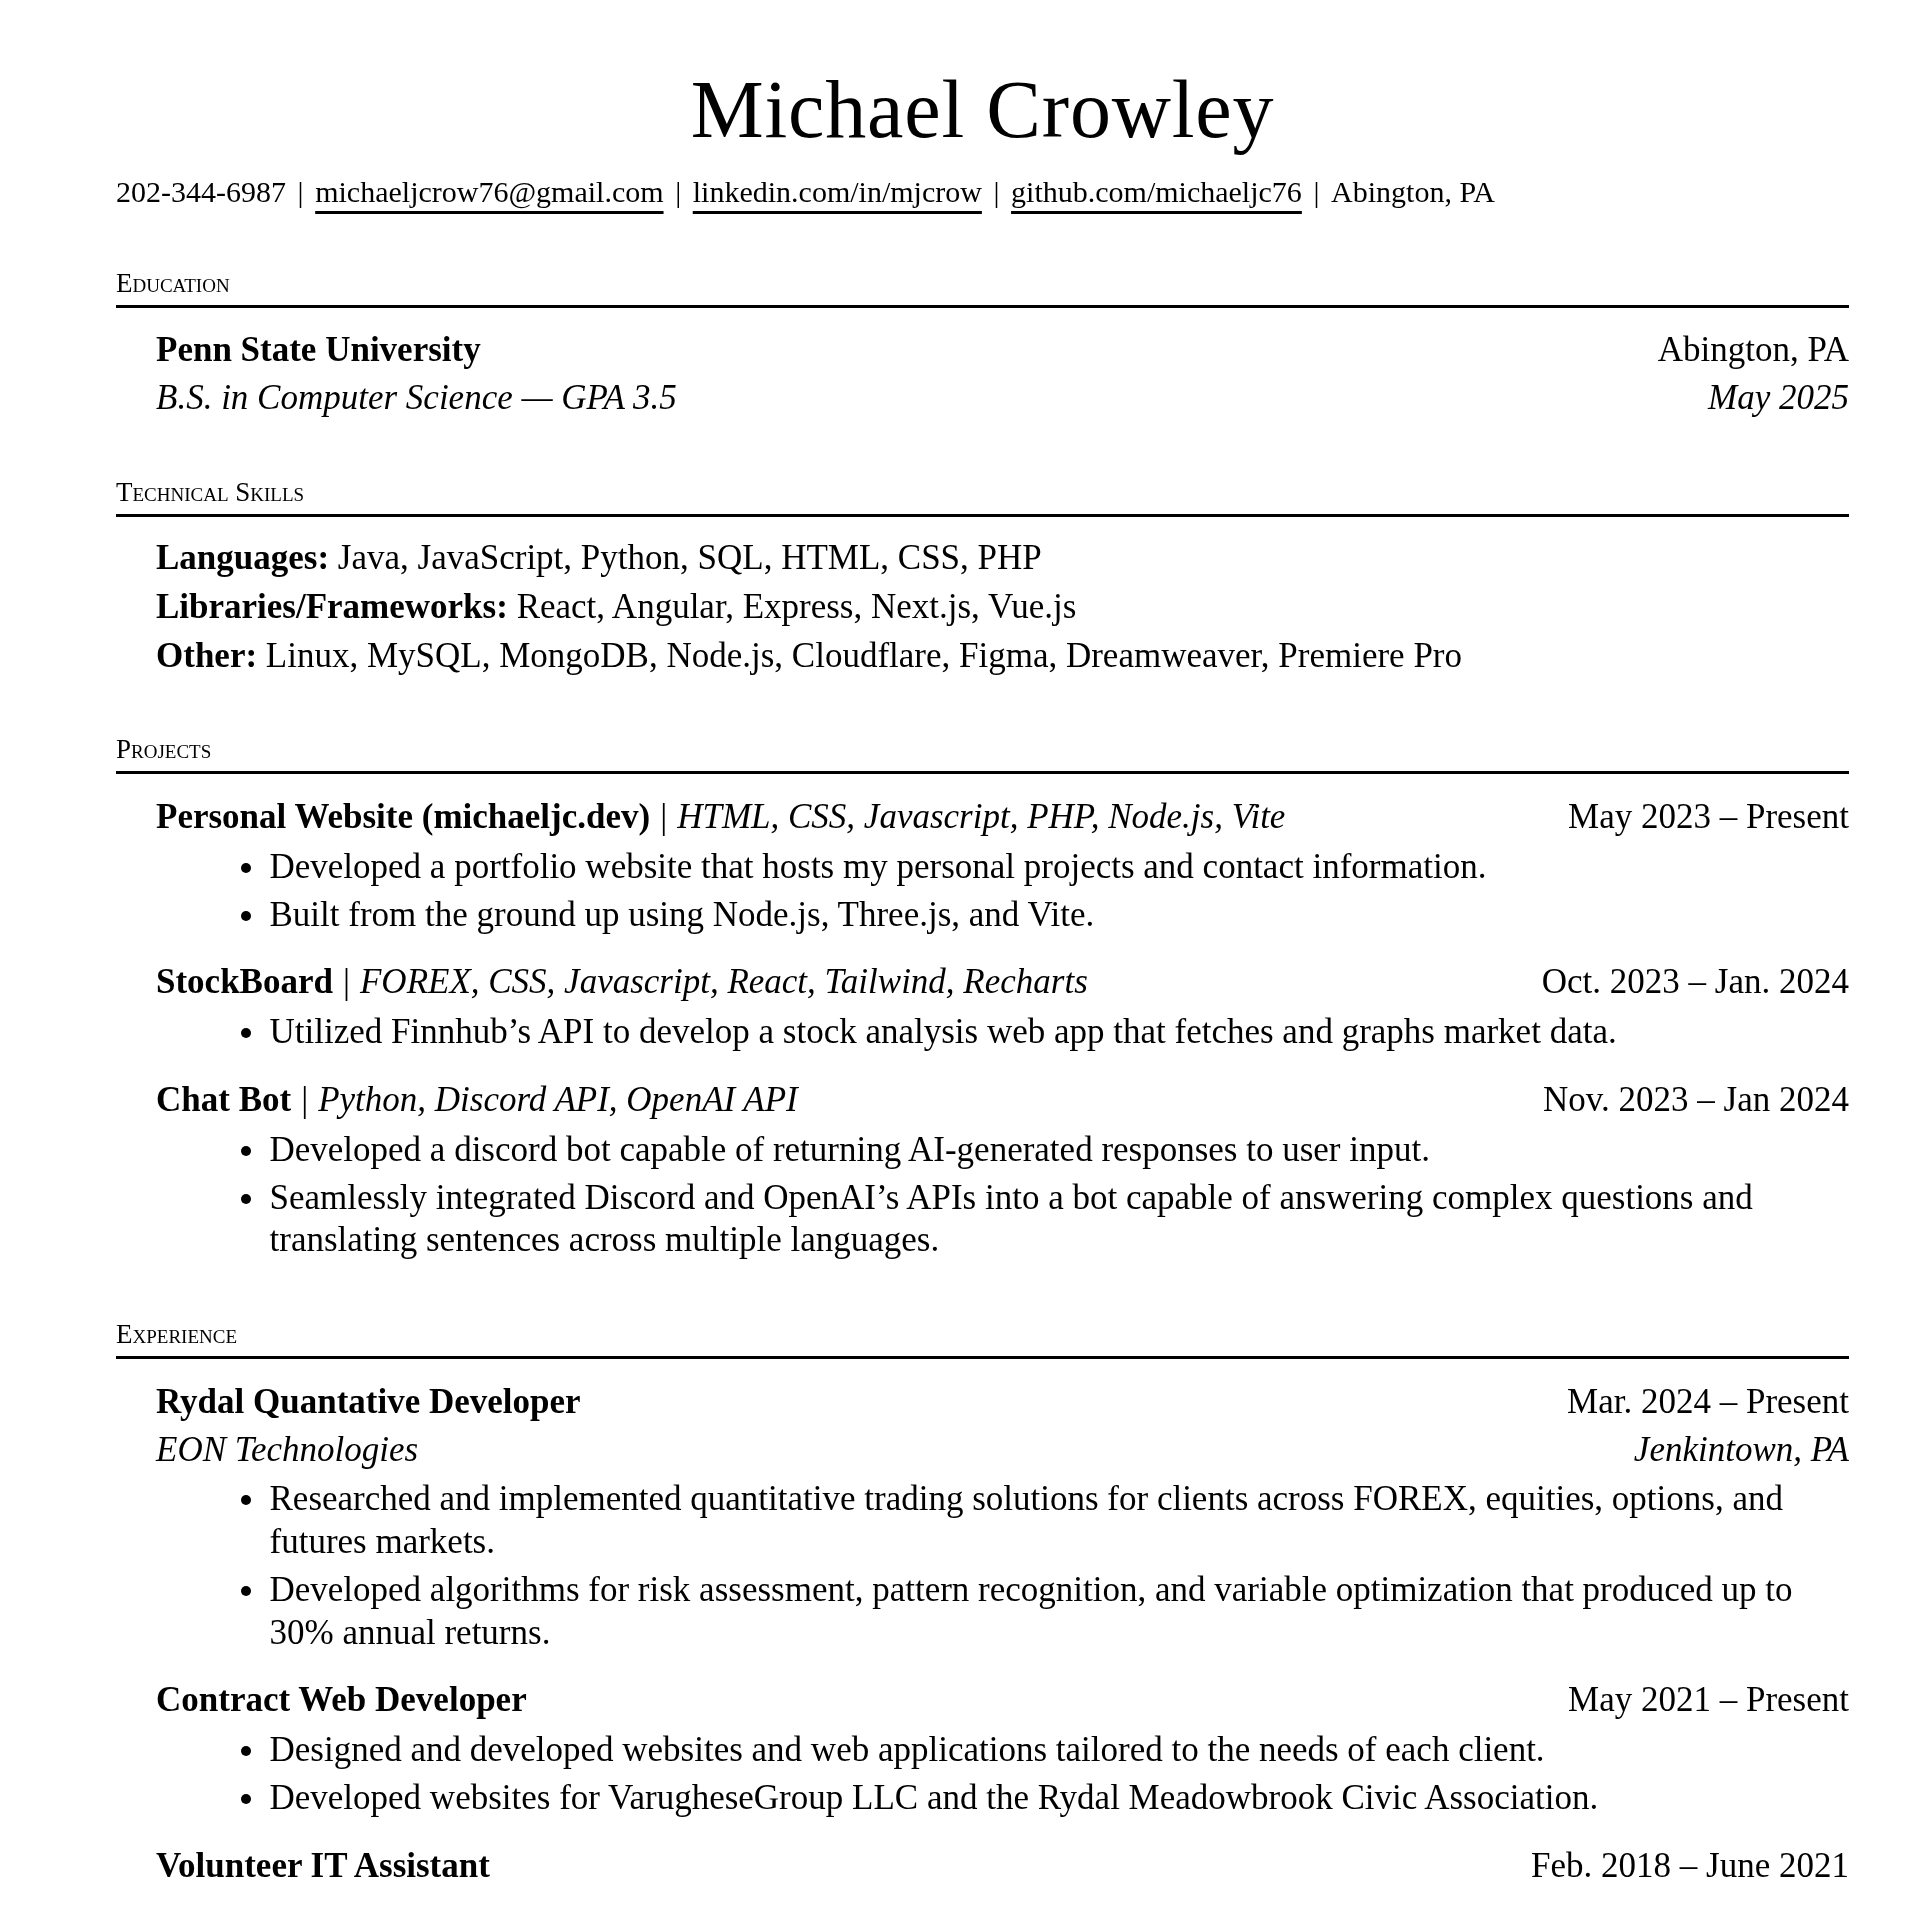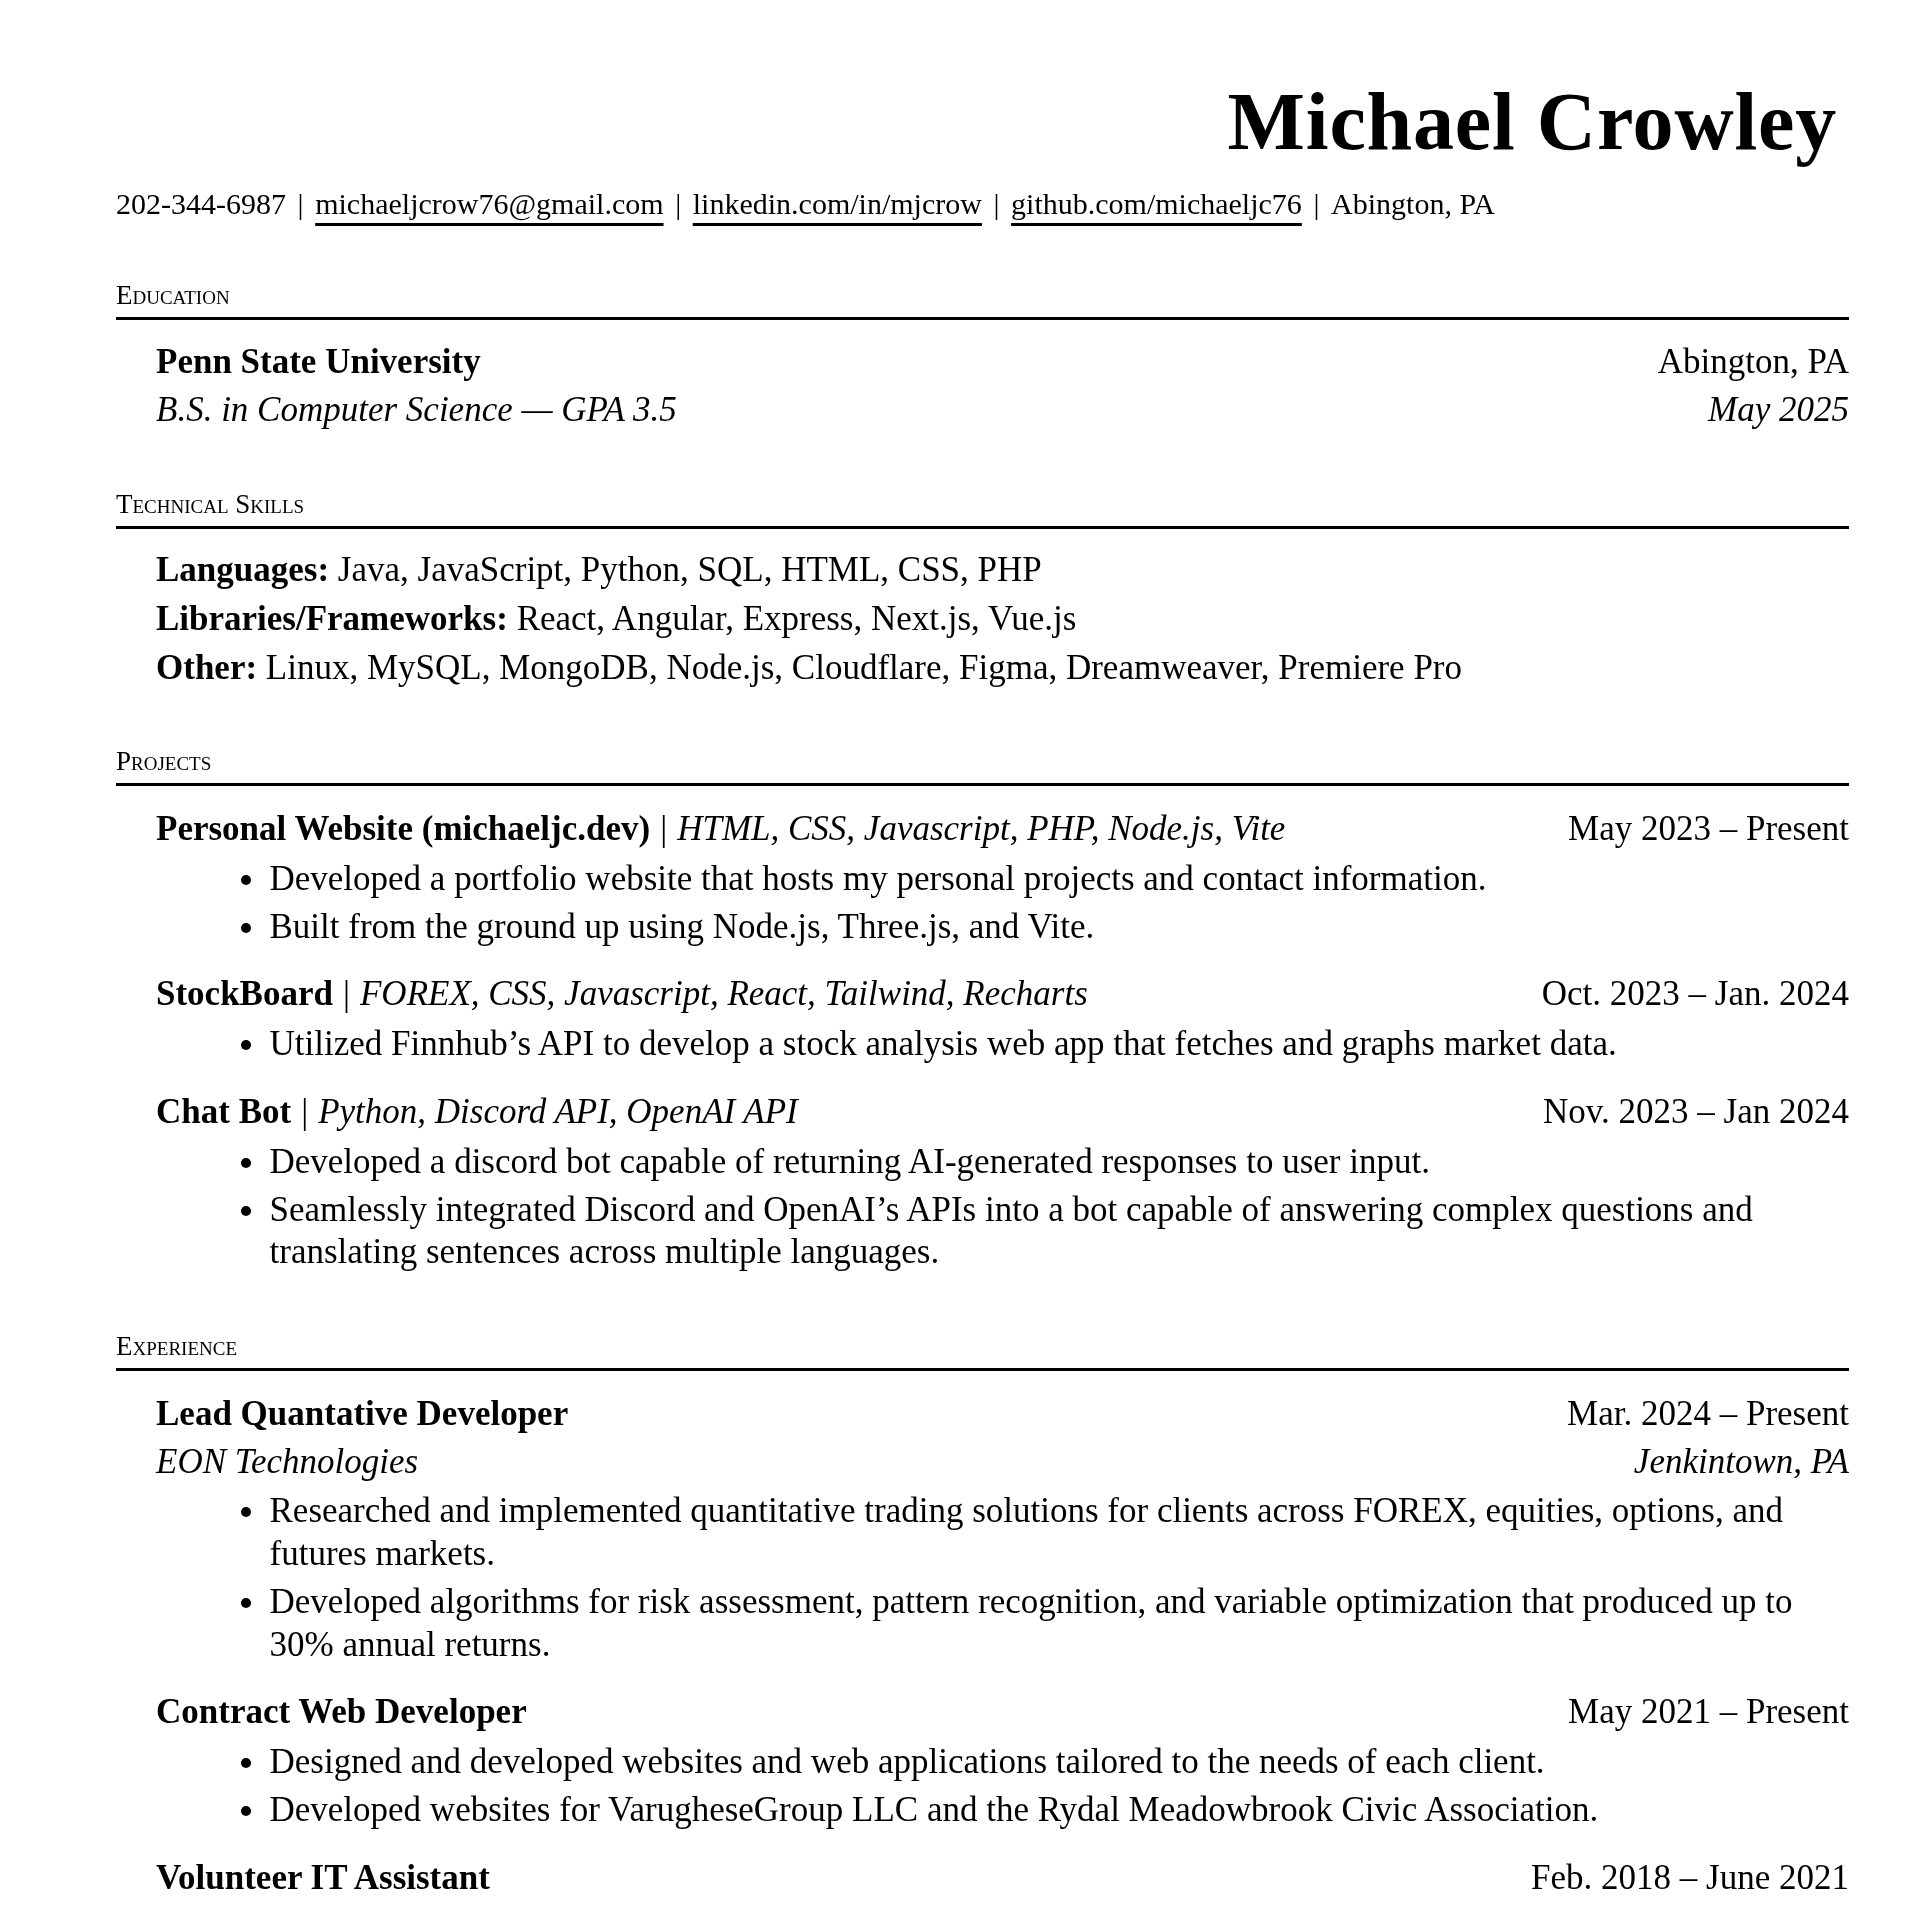--- a/index.html
+++ b/index.html
@@ -15,24 +15,24 @@
     padding: 67px 116px 0 116px;
     background: #ffffff;
     color: #000000;
     font-family: "Liberation Serif", "DejaVu Serif", serif;
     font-size: 35px;
     line-height: 1.22;
     overflow: hidden;
   }
   
   .name {
-    margin: 12px;
-    text-align: right;
+    margin: 0;
+    text-align: center;
     font-size: 82px;
-    font-weight: 700;
+    font-weight: 400;
     line-height: 1.05;
     letter-spacing: 0.8px;
   }
   .contact {
     margin-top: 21px;
     font-size: 30px;
     white-space: nowrap;
   }
   .contact .sep { margin: 0 11.6px; }
   .link {
@@ -173,21 +173,21 @@
     </div>
   </section>
 
   <section class="section">
     <div class="section-title">Experience</div>
     <div class="rule"></div>
     <div class="body-indent">
 
       <div class="entry first">
         <div class="row">
-          <span class="b">Lead Quantative Developer</span>
+          <span class="b">Rydal Quantative Developer</span>
           <span>Mar. 2024 – Present</span>
         </div>
         <div class="row it sub">
           <span>EON Technologies</span>
           <span>Jenkintown, PA</span>
         </div>
         <ul class="bullets">
           <li>Researched and implemented quantitative trading solutions for clients across FOREX, equities, options, and futures markets.</li>
           <li>Developed algorithms for risk assessment, pattern recognition, and variable optimization that produced up to 30% annual returns.</li>
         </ul>

